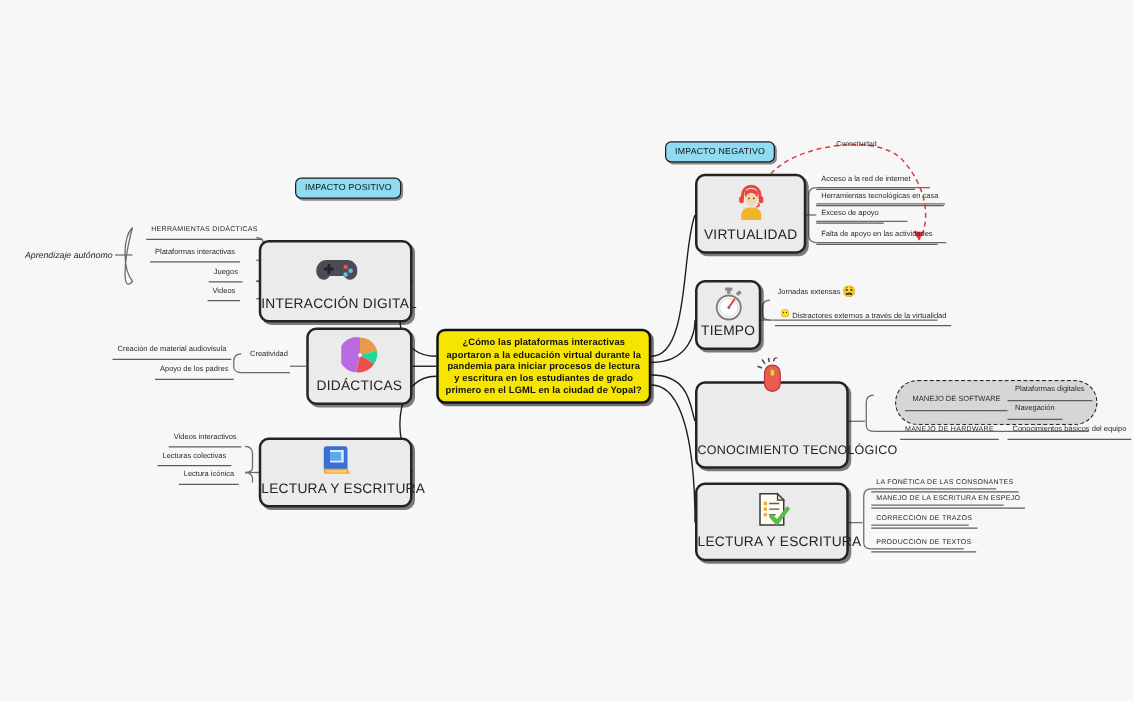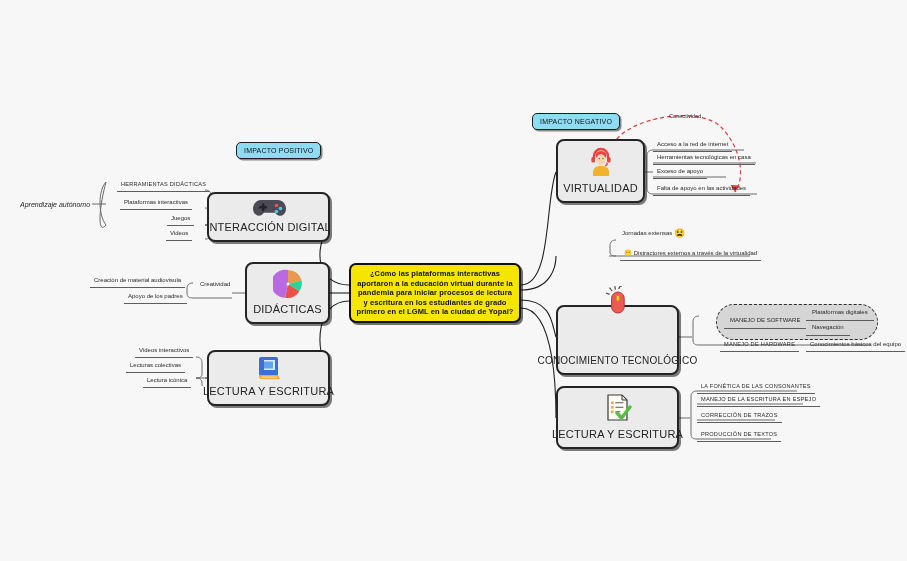--- a/index.html
+++ b/index.html
@@ -32,21 +32,21 @@
   }
 
   
   .topic{
     position:absolute;
     background:#ebebeb;
     border:2px solid #242424;
     border-radius:8px;
     box-shadow:2px 2px 0 rgba(0,0,0,.5);
     display:flex;flex-direction:column;
-    align-items:center;justify-content:flex-end;
+    justify-content:flex-end;
     box-sizing:border-box;
     z-index:5;
   }
   .topic .ico{flex:1;display:flex;align-items:center;justify-content:center;width:100%;}
   .topic .tlabel{
     font-size:11px;color:#232323;letter-spacing:.2px;
     padding-bottom:7px;text-align:center;white-space:nowrap;
   }
 
   
@@ -174,21 +174,21 @@
     <path d="M735,192 l-4.5,-7 l9,0.6 z" fill="#e03b3b"></path>
   </svg>
 
   <div class="badge" style="left:236px;top:142px;">IMPACTO POSITIVO</div>
   <div class="badge" style="left:532px;top:113px;">IMPACTO NEGATIVO</div>
 
   <div class="central">
     <span>¿Cómo las plataformas interactivas aportaron a la educación virtual durante la pandemia para iniciar procesos de lectura y escritura en los estudiantes de grado primero en el LGML en la ciudad de Yopal?</span>
   </div>
 
-  <div class="topic" style="left:207px;top:192px;width:123px;height:50px;">
+  <div class="topic" style="left:207px;top:192px;width:123px;height:66px;">
     <div class="ico">
       <svg class="icon-svg" width="34" height="24" viewBox="0 0 34 24">
         <path d="M9 4h16c4.4 0 8 4 8 8.4 0 4.2-2.6 7.4-6 7.4-2.6 0-3.6-1.6-5-3H11c-1.4 1.4-2.4 3-5 3C2.6 19.8 0 16.6 0 12.4 0 8 3.6 4 8 4z" transform="translate(1,0)" fill="#4c4b55"></path>
         <rect x="7" y="10" width="8" height="2.4" rx="1" fill="#23222a"></rect>
         <rect x="10" y="7.2" width="2.4" height="8" rx="1" fill="#23222a"></rect>
         <circle cx="24.5" cy="9.5" r="1.8" fill="#e8564f"></circle>
         <circle cx="28.5" cy="12.5" r="1.8" fill="#57c7e3"></circle>
         <circle cx="24.5" cy="15.5" r="1.8" fill="#57c7e3"></circle>
       </svg>
     </div>
@@ -247,20 +247,34 @@
       </svg>
     </div>
     <div class="tlabel">VIRTUALIDAD</div>
   </div>
   <div class="leaf plain" style="left:665px;top:112px;font-size:5.6px;">Conectividad</div>
   <div class="leaf" style="left:653px;top:140px;">Acceso a la red de internet</div>
   <div class="leaf" style="left:653px;top:153px;">Herramientas tecnológicas en casa</div>
   <div class="leaf" style="left:653px;top:167px;">Exceso de apoyo</div>
   <div class="leaf" style="left:653px;top:184px;">Falta de apoyo en las actividades</div>
 
+  <div class="topic" style="left:556px;top:224px;width:53px;height:56px;">
+    <div class="ico">
+      <svg class="icon-svg" width="26" height="28" viewBox="0 0 26 28">
+        <rect x="10" y="1" width="6" height="2.6" rx="1" fill="#8a8a8a"></rect>
+        <rect x="11.6" y="3" width="2.8" height="3" fill="#8a8a8a"></rect>
+        <path d="M18.6 5.6 l3 -2.4 l1.8 2.2 l-3 2.4z" fill="#8a8a8a"></path>
+        <circle cx="13" cy="17" r="9.6" fill="#fdfdfd" stroke="#7d7d7d" stroke-width="1.5"></circle>
+        <circle cx="13" cy="17" r="7.4" fill="none" stroke="#d8d8d8" stroke-width="0.8"></circle>
+        <path d="M13 17 L17.6 10.4" stroke="#e03b3b" stroke-width="1.5" stroke-linecap="round"></path>
+        <circle cx="13" cy="17" r="1.1" fill="#6a6a6a"></circle>
+      </svg>
+    </div>
+    <div class="tlabel">TIEMPO</div>
+  </div>
   <div class="leaf plain" style="left:618px;top:229px;">
     <span>Jornadas extensas</span>
     <span class="emoji">😫</span>
   </div>
   <div class="leaf" style="left:620px;top:249px;">
     <span class="emoji sm">😶</span>
     <span>Distractores externos a través de la virtualidad</span>
   </div>
 
   <div class="topic" style="left:556px;top:305px;width:123px;height:70px;gap:39px;">

